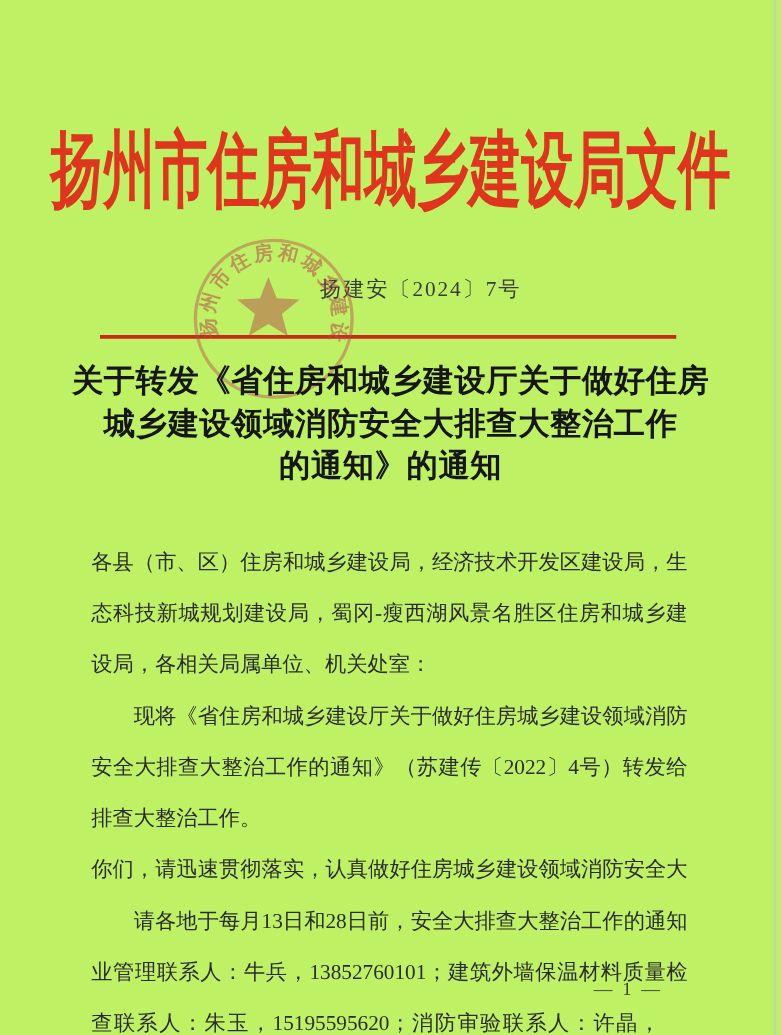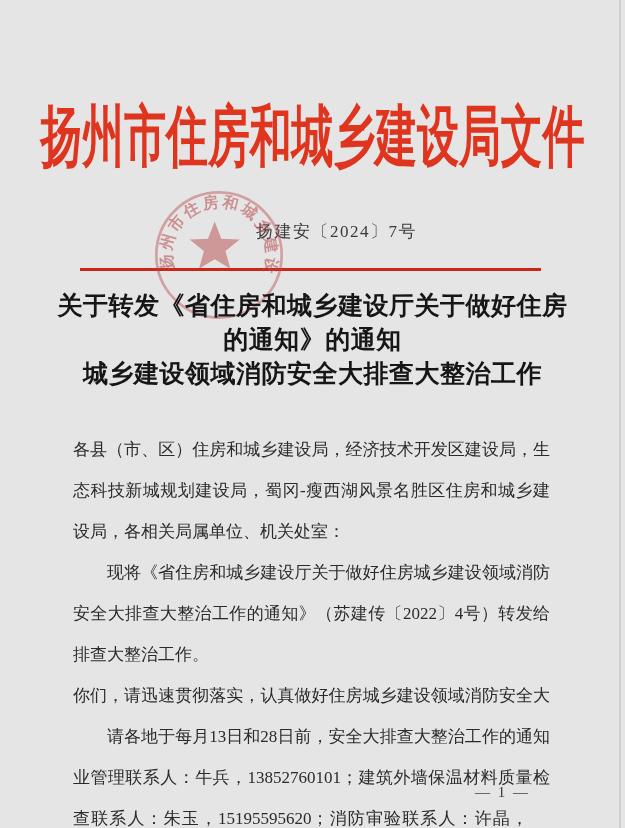--- a/index.html
+++ b/index.html
@@ -4,21 +4,21 @@
 <style>
   html, body {
     margin: 0;
     padding: 0;
     background: #ffffff;
   }
   .page {
     position: relative;
     width: 625px;
     height: 828px;
-    background: #e5e5e5;
+    background: #bef264;
     overflow: hidden;
     font-family: "Liberation Serif", "DejaVu Serif", serif;
   }
   .scan-edge-right {
     position: absolute;
     top: 0;
     bottom: 0;
     right: 4px;
     width: 2px;
     background: #c6cac7;
@@ -135,22 +135,22 @@
     </defs>
     <circle cx="62" cy="62" r="58" fill="none" stroke="#b84a4e" stroke-width="2.5" opacity="0.8"></circle>
     <polygon fill="#b84a4e" opacity="0.9" points="58,31 64.2,46.9 81.2,47.7 68,58.4 72.5,74.8 58,65.9 43.5,74.8 48,58.4 34.8,47.7 51.8,46.9"></polygon>
     <text font-size="14.5" fill="#b84a4e" font-weight="bold" font-family="'Liberation Serif', serif" letter-spacing="2.5">
       <textPath href="#sealArc" startOffset="2">扬州市住房和城乡建设局</textPath>
     </text>
   </svg>
 
   <div class="doc-title">
     <div>关于转发《省住房和城乡建设厅关于做好住房</div>
+    <div>城乡建设领域消防安全大排查大整治工作</div>
     <div>的通知》的通知</div>
-    <div>城乡建设领域消防安全大排查大整治工作</div>
   </div>
 
   <div class="body-text">
     <div class="bl jl">各县（市、区）住房和城乡建设局，经济技术开发区建设局，生</div>
     <div class="bl jl">态科技新城规划建设局，蜀冈-瘦西湖风景名胜区住房和城乡建</div>
     <div class="bl pl">设局，各相关局属单位、机关处室：</div>
     <div class="bl jl ind">现将《省住房和城乡建设厅关于做好住房城乡建设领域消防</div>
     <div class="bl jl">安全大排查大整治工作的通知》（苏建传〔2022〕4号）转发给</div>
     <div class="bl pl">排查大整治工作。</div>
     <div class="bl jl">你们，请迅速贯彻落实，认真做好住房城乡建设领域消防安全大</div>

